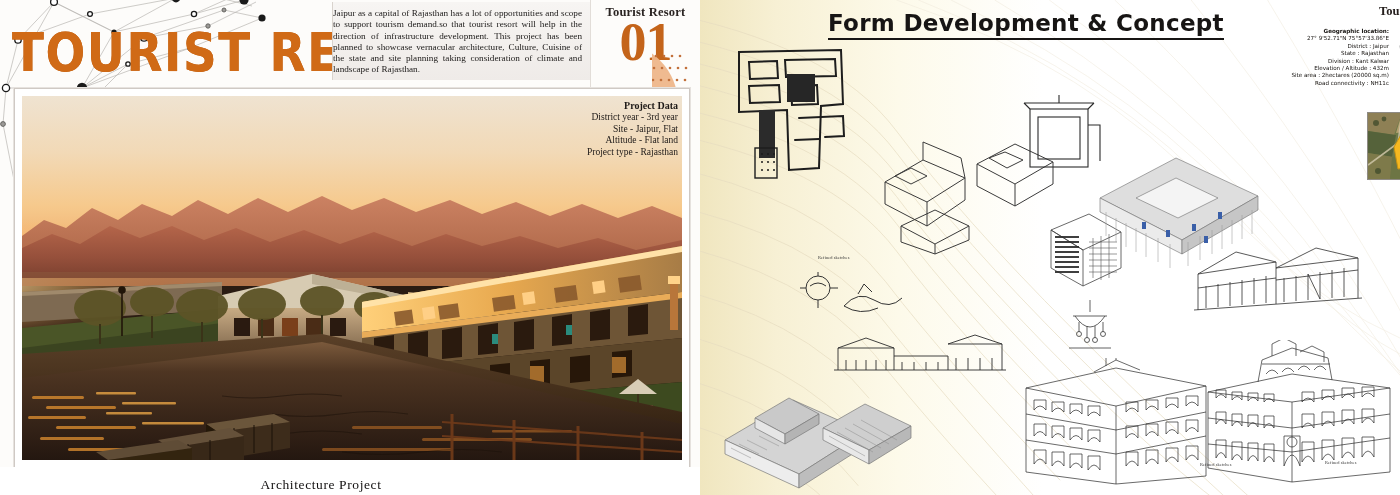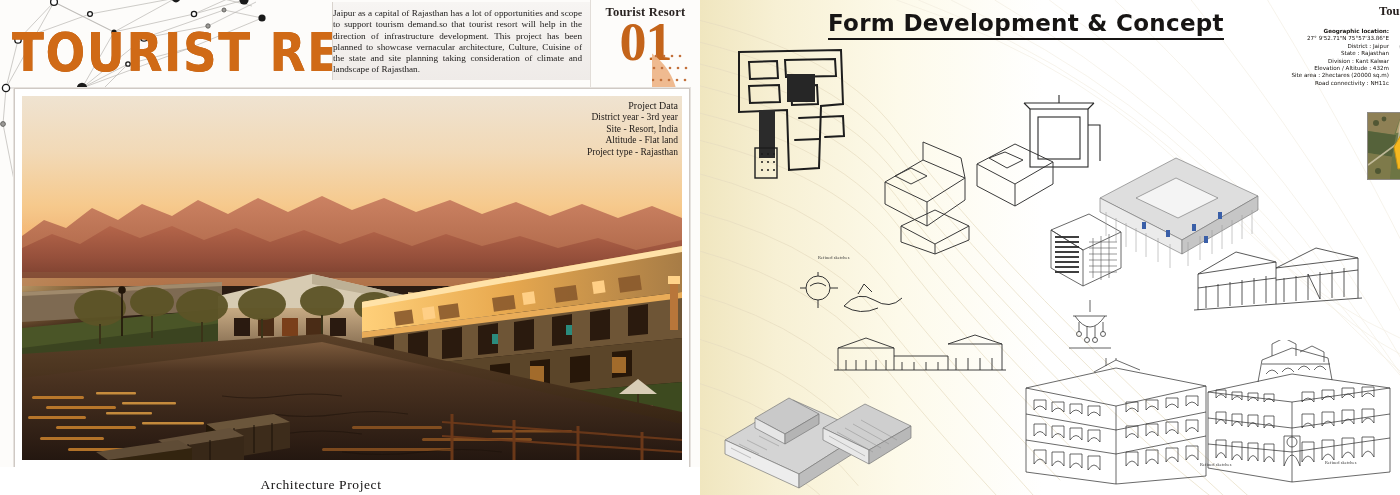--- a/index.html
+++ b/index.html
@@ -79,21 +79,21 @@
 
   
   .dot-arc { position: absolute; left: 652px; top: 36px; width: 60px; height: 135px; }
 
   
   .project-data {
     position: absolute; left: 478px; top: 100px; width: 200px;
     text-align: right; z-index: 6;
     color: #1d1917;
   }
-  .project-data .pd-title { font-size: 10px; font-weight: 400; margin-bottom: 1px; }
+  .project-data .pd-title { font-size: 10px; font-weight: 700; margin-bottom: 1px; }
   .project-data .pd-row { font-size: 9.5px; line-height: 11.6px; }
 
   
   .render {
     position: absolute; left: 22px; top: 96px; width: 660px; height: 364px;
     overflow: hidden; background: #2a1b12;
   }
   .render svg { display: block; }
 
   .footer-text {
@@ -532,21 +532,21 @@
         <g>
           <rect x="648" y="186" width="8" height="48" fill="#b8763a"></rect>
           <rect x="646" y="180" width="12" height="8" fill="#ffd289"></rect>
         </g>
       </svg>
     </div>
 
     <div class="project-data">
       <div class="pd-title">Project Data</div>
       <div class="pd-row">District year - 3rd year</div>
-      <div class="pd-row">Site - Resort, India</div>
+      <div class="pd-row">Site - Jaipur, Flat</div>
       <div class="pd-row">Altitude - Flat land</div>
       <div class="pd-row">Project type - Rajasthan</div>
     </div>
 
     <div class="lp-bottom-strip"></div>
     <div class="footer-text">Architecture Project</div>
   </div>
 
   <div class="right-panel">
 

